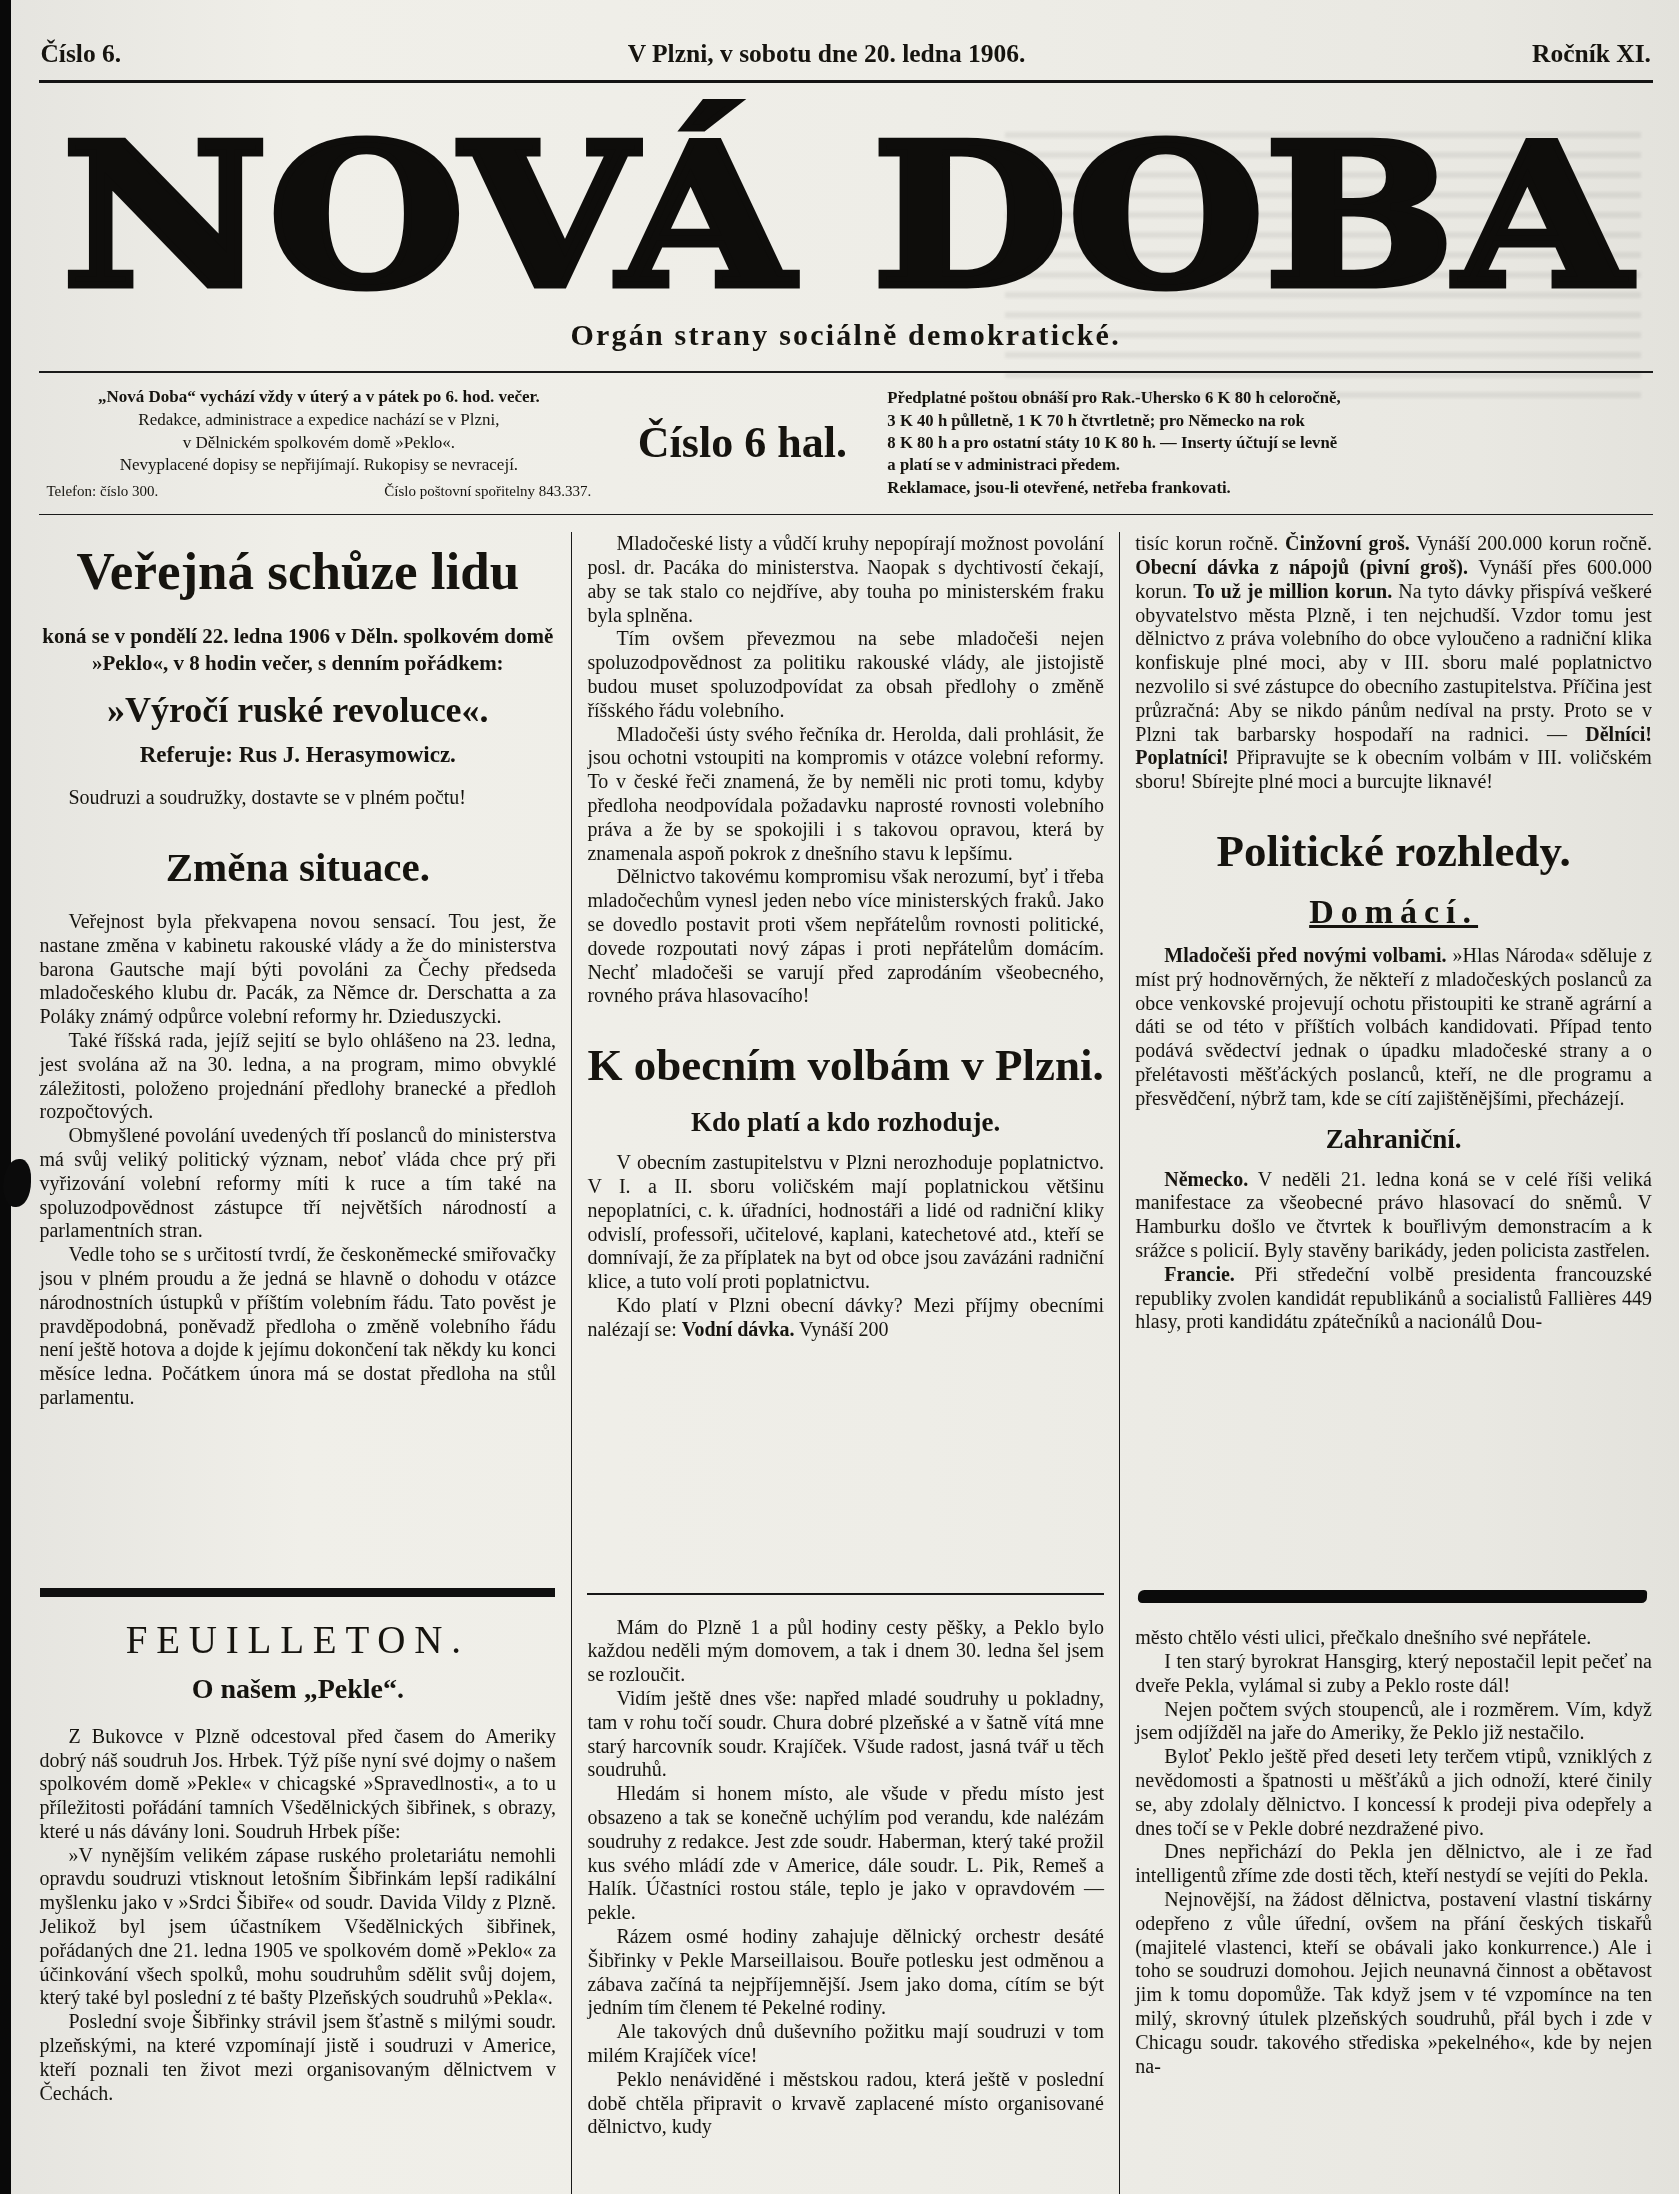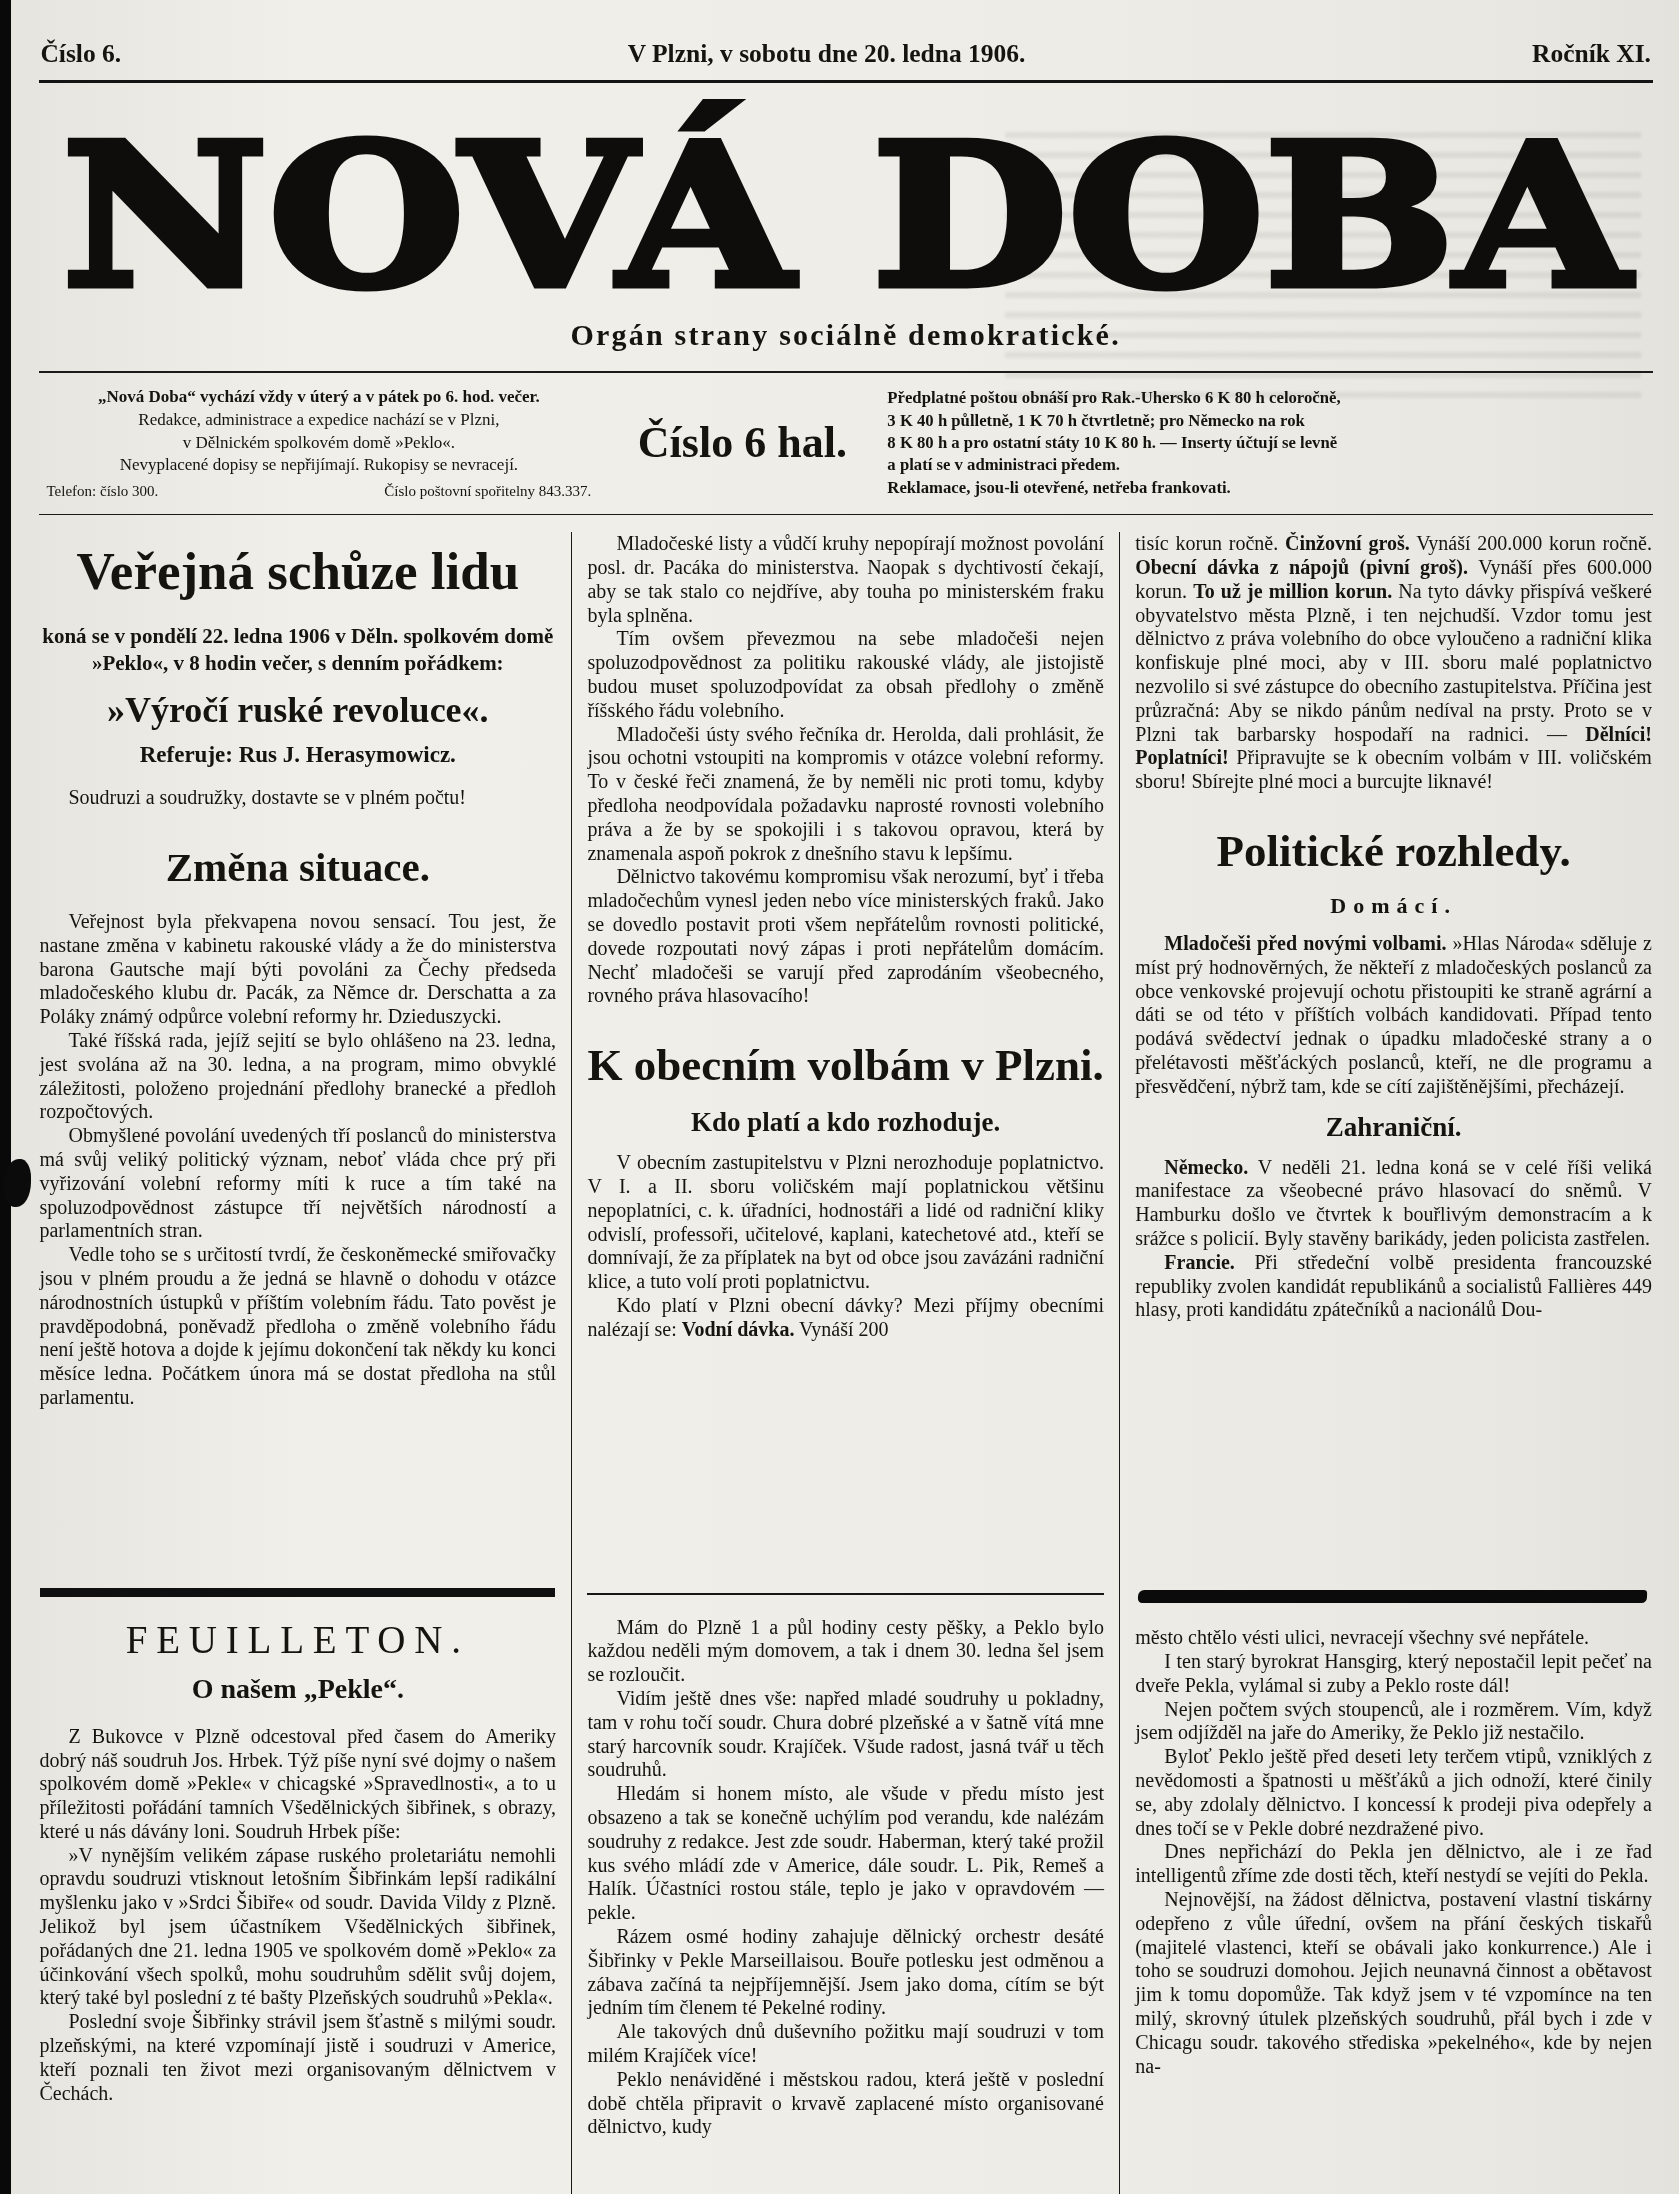--- a/index.html
+++ b/index.html
@@ -48,21 +48,21 @@
   .para b { font-weight:bold; }
 
   .notice-title { font-size:53px; font-weight:bold; text-align:center; margin:8.8px 0 22px 0; }
   .notice-body { font-size:21px; font-weight:bold; line-height:1.3; text-align:center; margin:0 0 11.4px 0; }
   .notice-topic { font-size:36px; font-weight:bold; text-align:center; margin:8px 0 10.5px 0; }
   .notice-ref { font-size:23px; font-weight:bold; text-align:center; margin:0 0 18.4px 0; }
 
   .art-title { font-size:41px; font-weight:bold; text-align:center; margin:33px 0 19.3px 0; }
   .art-title-lg { font-size:45px; font-weight:bold; text-align:center; margin:31px 0 16px 0; }
   .subhead { font-size:27px; font-weight:bold; text-align:center; margin:13px 0 13px 0; }
-  .subhead.spread { letter-spacing:7px; font-size:22px; }
+  .subhead.spread { letter-spacing:7px; font-size:34px;text-decoration:underline; }
 
   .feuilleton-bar { height:8.8px; background:#101010; margin:20px 0.9px 0 0.9px; }
   .col-rule { height:1.8px; background:#161616; margin:24.6px 0 21px 0; }
   .ink-bar { height:13px; background:#0b0b0b; border-radius:6.1px 3.5px 5.3px 4.4px; transform:skewX(-2deg); margin:22px 5.3px 23px 2.6px; }
 
   .feuilleton-label { font-size:39px; font-weight:normal; letter-spacing:8.8px; text-align:center; margin:20px 0 11.4px 0; }
   .feuilleton-title { font-size:28px; font-weight:bold; text-align:center; margin:0 0 19.3px 0; }
   .feuilleton { padding-bottom:26px; }
 </style>
 </head>
@@ -178,21 +178,21 @@
             <h2 class="art-title-lg">Politické rozhledy.</h2>
             <h3 class="subhead spread">Domácí.</h3>
             <p class="para"><b>Mladočeši před novými volbami.</b><span> »Hlas Národa« sděluje z míst prý hodnověrných, že někteří z mladočeských poslanců za obce venkovské projevují ochotu přistoupiti ke straně agrární a dáti se od této v příštích volbách kandidovati. Případ tento podává svědectví jednak o úpadku mladočeské strany a o přelétavosti měšťáckých poslanců, kteří, ne dle programu a přesvědčení, nýbrž tam, kde se cítí zajištěnějšími, přecházejí.</span></p>
             <h3 class="subhead">Zahraniční.</h3>
             <p class="para"><b>Německo.</b><span> V neděli 21. ledna koná se v celé říši veliká manifestace za všeobecné právo hlasovací do sněmů. V Hamburku došlo ve čtvrtek k bouřlivým demonstracím a k srážce s policií. Byly stavěny barikády, jeden policista zastřelen.</span></p>
             <p class="para"><b>Francie.</b><span> Při středeční volbě presidenta francouzské republiky zvolen kandidát republikánů a socialistů Fallières 449 hlasy, proti kandidátu zpátečníků a nacionálů Dou-</span></p>
           </section>
         </div>
         <div class="ink-bar"></div>
         <section class="feuilleton">
-          <p class="para noindent">město chtělo vésti ulici, nevracejí všechny své nepřátele.</p>
+          <p class="para noindent">město chtělo vésti ulici, přečkalo dnešního své nepřátele.</p>
           <p class="para">I ten starý byrokrat Hansgirg, který nepostačil lepit pečeť na dveře Pekla, vylámal si zuby a Peklo roste dál!</p>
           <p class="para">Nejen počtem svých stoupenců, ale i rozměrem. Vím, když jsem odjížděl na jaře do Ameriky, že Peklo již nestačilo.</p>
           <p class="para">Byloť Peklo ještě před deseti lety terčem vtipů, vzniklých z nevědomosti a špatnosti u měšťáků a jich odnoží, které činily se, aby zdolaly dělnictvo. I koncessí k prodeji piva odepřely a dnes točí se v Pekle dobré nezdražené pivo.</p>
           <p class="para">Dnes nepřichází do Pekla jen dělnictvo, ale i ze řad intelligentů zříme zde dosti těch, kteří nestydí se vejíti do Pekla.</p>
           <p class="para">Nejnovější, na žádost dělnictva, postavení vlastní tiskárny odepřeno z vůle úřední, ovšem na přání českých tiskařů (majitelé vlastenci, kteří se obávali jako konkurrence.) Ale i toho se soudruzi domohou. Jejich neunavná činnost a obětavost jim k tomu dopomůže. Tak když jsem v té vzpomínce na ten milý, skrovný útulek plzeňských soudruhů, přál bych i zde v Chicagu soudr. takového střediska »pekelného«, kde by nejen na-</p>
         </section>
       </article>
 
     </main>
   </div>

